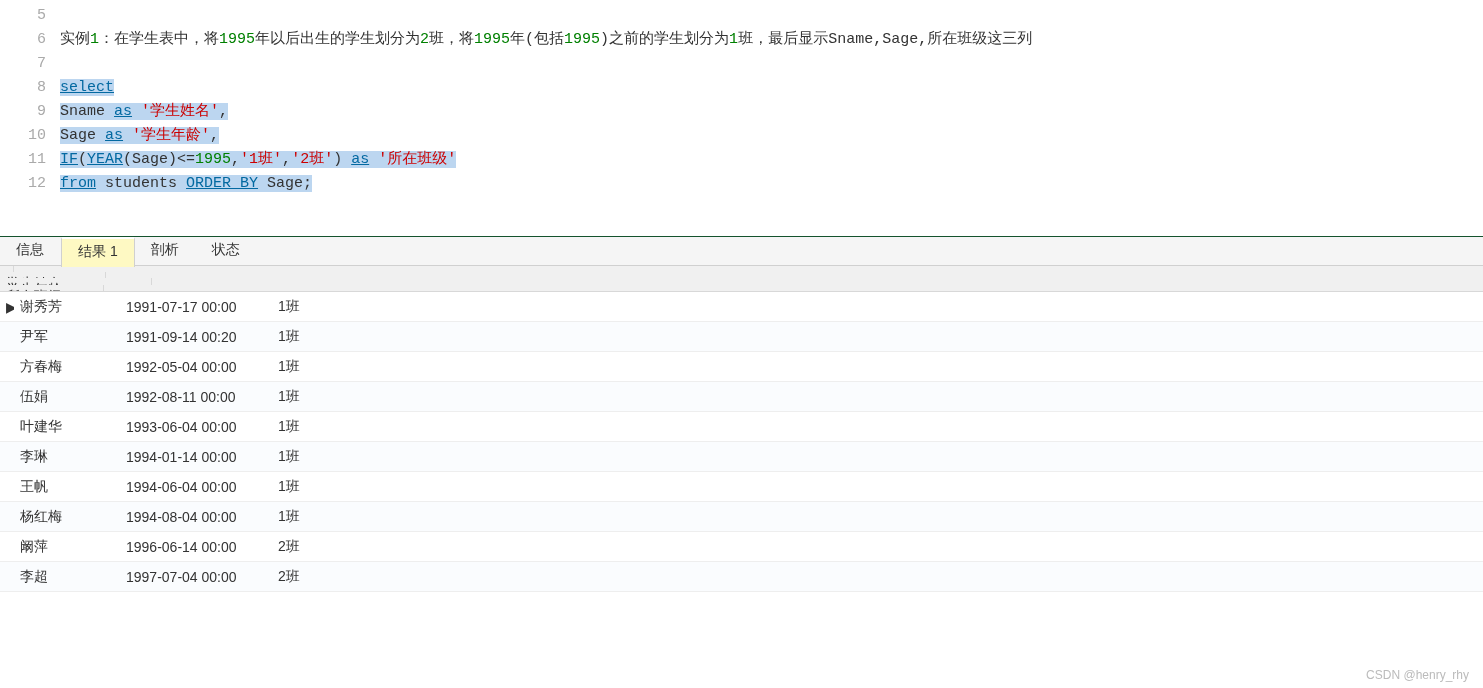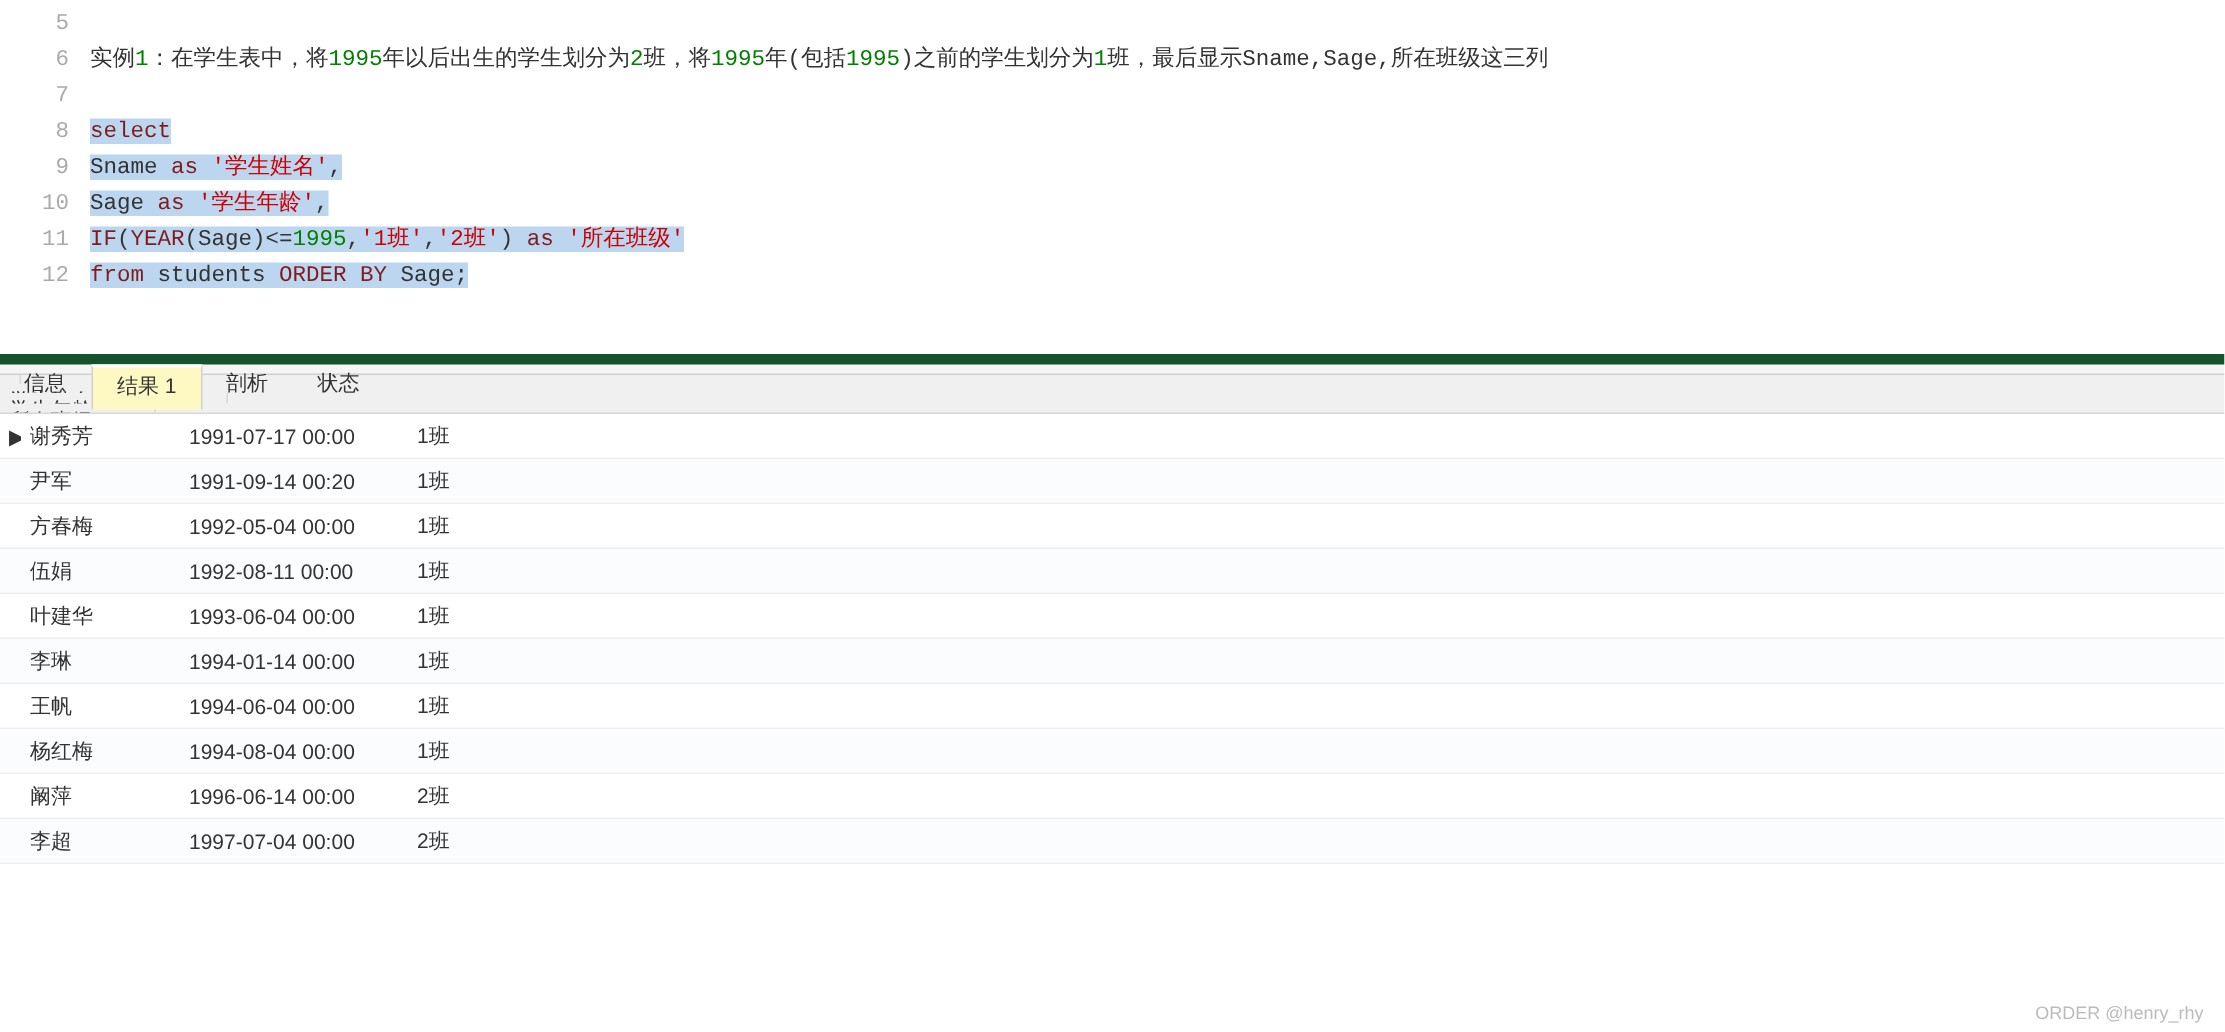--- a/index.html
+++ b/index.html
@@ -2,26 +2,26 @@
 <html><head>
 <meta charset="utf-8">
 <style>
 * { margin:0; padding:0; box-sizing:border-box; }
 body { font-family: "Microsoft YaHei", "SimSun", Arial, sans-serif; font-size:14px; background:#fff; color:#333; width:1483px; }
 .editor { display:flex; background:#fff; padding-top:4px; padding-bottom:40px; }
 .gutter { width:60px; text-align:right; color:#aaa; font-family:Consolas,"Courier New",monospace; font-size:15px; line-height:24px; padding-right:14px; user-select:none; }
 .gutter div { height:24px; }
 .code { font-family:Consolas,"Courier New",monospace,"Microsoft YaHei"; font-size:15px; line-height:24px; white-space:pre; }
 .code-line { height:24px; }
-.kw { color:#7f1d1d; }
+.kw { color:#0369a1;text-decoration:underline; }
 .num { color:#008000; }
 .str { color:#cc0000; }
 .txt { color:#333; }
 .hl { background:#bcd6f0; }
-.tabs { display:flex; border-top:7px solid #14532d; border-bottom:1px solid #d0d0d0; background:#f5f5f5; height:14px; font-size:14px; }
+.tabs { display:flex; border-top:1px solid #14532d; border-bottom:1px solid #d0d0d0; background:#f5f5f5; height:30px; font-size:14px; }
 .tab { padding:4px 16px 0 16px; height:30px; cursor:pointer; color:#333; border-right:1px solid transparent; }
 .tab.active { background:#fef9c3; border-left:1px solid #d0d0d0; border-right:1px solid #d0d0d0; border-top:2px solid #fff; margin-top:-1px; position:relative; top:1px;}
 .results { border-top:0; }
 .header-row { display:flex; background:#f0f0f0; border-bottom:1px solid #d8d8d8; height:26px; font-size:14px;flex-direction:column; }
 .header-row .cell { padding:3px 6px; border-right:1px solid #d8d8d8; overflow:hidden; white-space:nowrap; }
 .row { display:flex; height:30px; border-bottom:1px solid #eee; font-size:14px; align-items:center; }
 .row:nth-child(even){ background:#fafcfe; }
 .row .cell { padding:4px 6px; overflow:hidden; white-space:nowrap; }
 .rowmarker { width:14px; text-align:center; color:#333; }
 .c0 { width:106px; }
@@ -117,13 +117,13 @@
       </div>
       <div class="row">
         <div class="cell rowmarker"></div>
         <div class="cell c0">李超</div>
         <div class="cell c1">1997-07-04 00:00</div>
         <div class="cell c2">2班</div>
       </div>
     </div>
 </div>
 
-<div class="watermark">ORDER @henry_rhy</div>
+<div class="watermark">CSDN @henry_rhy</div>
 
 </body></html>

